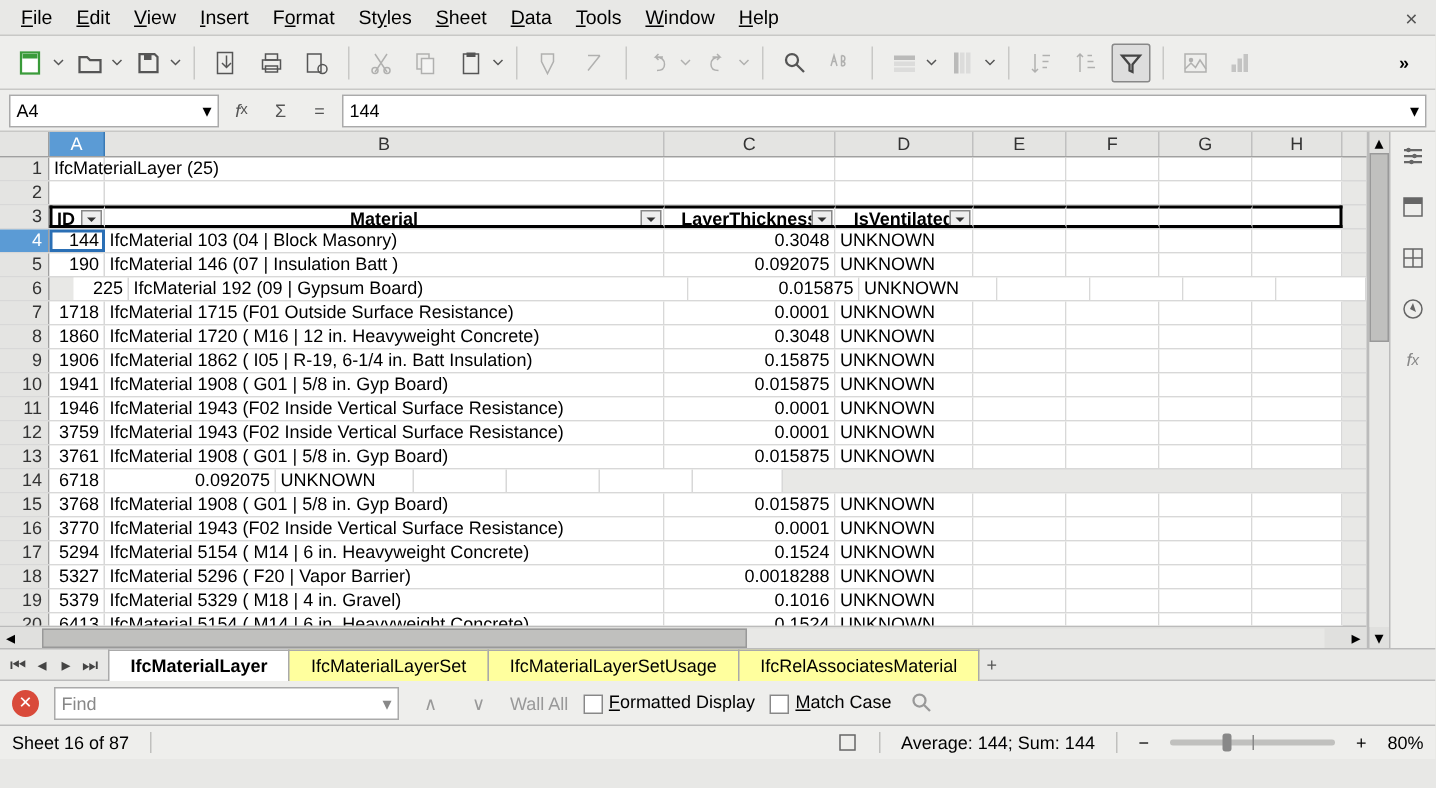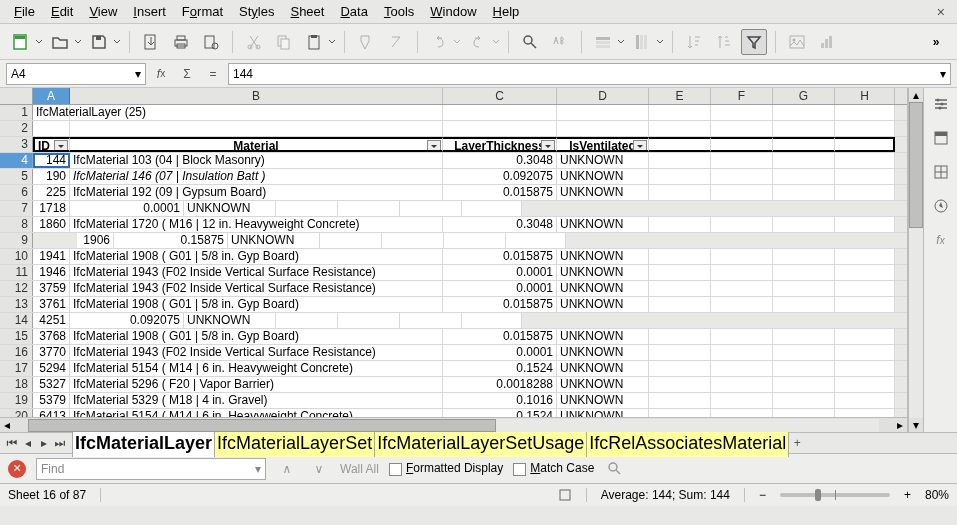--- a/index.html
+++ b/index.html
@@ -44,21 +44,21 @@
   .hscroll .arr{width:14px;height:13px;display:flex;align-items:center;justify-content:center;}
   .vscroll-col { width:15px; background:#e0e0de; border-left:1px solid #bbb; display:flex; flex-direction:column;}
   .vscroll-col .arr{height:14px;display:flex;align-items:center;justify-content:center;}
   .vscroll-col .track{flex:1; background:#e8e8e6; position:relative; margin:0;}
   .vscroll-col .thumb{position:absolute; top:0; height:40%; width:100%; background:#c0c0be; border:1px solid #999;}
   .sidebar { width:34px; background:#eeeeec; border-left:1px solid #bbb; display:flex; flex-direction:column; align-items:center; padding-top:4px; gap:10px;}
   .sidebar .side-btn{width:24px;height:24px;display:flex;align-items:center;justify-content:center;color:#666;}
   .tabs-bar { display:flex; align-items:center; height:22px; background:#e8e8e6; border-top:1px solid #bbb; border-bottom:1px solid #bbb;}
   .tabs-nav{display:flex; padding:0 4px;}
   .tabs-nav .nav-btn{width:16px;height:18px;display:flex;align-items:center;justify-content:center;color:#444;}
-  .tab{padding:3px 2px; font-size:18px; border:1px solid #aaa; border-bottom:none; margin-right:-1px; cursor:default;}
+  .tab{padding:3px 14px; font-size:12px; border:1px solid #aaa; border-bottom:none; margin-right:-1px; cursor:default;}
   .tab.active{background:#fff; font-weight:bold;}
   .tab.yellow{background:#ffff9e;}
   .tab.blue{background:#b0d7ff;}
   .tabs-add{width:18px;text-align:center;color:#555;}
   .find-bar { display:flex; align-items:center; height:30px; padding:3px 8px; gap:10px; background:#eeeeec; border-bottom:1px solid #bbb;}
   .find-close{width:18px;height:18px;border-radius:9px;background:#d94a3a;color:#fff;display:flex;align-items:center;justify-content:center;font-size:11px;}
   .find-input{width:230px;height:22px;border:1px solid #aaa;background:#fff;padding:0 4px;color:#888;display:flex;align-items:center;}
   .find-input .dd{margin-left:auto;}
   .find-btn{width:22px;height:22px;display:flex;align-items:center;justify-content:center;color:#999;}
   .find-all{color:#999;}
@@ -362,63 +362,65 @@
           <div class="cell num" style="width: 114px;">0.3048</div>
           <div class="cell " style="width: 92px;">UNKNOWN</div>
           <div class="cell " style="width: 62px;"></div>
           <div class="cell " style="width: 62px;"></div>
           <div class="cell " style="width: 62px;"></div>
           <div class="cell " style="width: 60px;"></div>
         </div>
         <div class="row">
           <div class="row-h">5</div>
           <div class="cell num" style="width: 37px;">190</div>
-          <div class="cell " style="width: 373px; font-style: italic;">IfcMaterial 146  (07 | Insulation Batt )</div>
+          <div class="cell " style="width: 373px;">IfcMaterial 146  (07 | Insulation Batt )</div>
           <div class="cell num" style="width: 114px;">0.092075</div>
           <div class="cell " style="width: 92px;">UNKNOWN</div>
           <div class="cell " style="width: 62px;"></div>
           <div class="cell " style="width: 62px;"></div>
           <div class="cell " style="width: 62px;"></div>
           <div class="cell " style="width: 60px;"></div>
         </div>
         <div class="row">
           <div class="row-h">6</div>
-          <div class="cell num" style="width: 37px;">225</div>
+          <div class="cell num" style="width: 37px; margin-left: 16px;">225</div>
           <div class="cell " style="width: 373px;">IfcMaterial 192  (09 | Gypsum Board)</div>
           <div class="cell num" style="width: 114px;">0.015875</div>
           <div class="cell " style="width: 92px;">UNKNOWN</div>
           <div class="cell " style="width: 62px;"></div>
           <div class="cell " style="width: 62px;"></div>
           <div class="cell " style="width: 62px;"></div>
           <div class="cell " style="width: 60px;"></div>
         </div>
         <div class="row">
           <div class="row-h">7</div>
           <div class="cell num" style="width: 37px;">1718</div>
+          <div class="cell " style="width: 373px;">IfcMaterial 1715  (F01 Outside Surface Resistance)</div>
           <div class="cell num" style="width: 114px;">0.0001</div>
           <div class="cell " style="width: 92px;">UNKNOWN</div>
           <div class="cell " style="width: 62px;"></div>
           <div class="cell " style="width: 62px;"></div>
           <div class="cell " style="width: 62px;"></div>
           <div class="cell " style="width: 60px;"></div>
         </div>
         <div class="row">
           <div class="row-h">8</div>
           <div class="cell num" style="width: 37px;">1860</div>
           <div class="cell " style="width: 373px;">IfcMaterial 1720  ( M16 | 12 in. Heavyweight Concrete)</div>
           <div class="cell num" style="width: 114px;">0.3048</div>
           <div class="cell " style="width: 92px;">UNKNOWN</div>
           <div class="cell " style="width: 62px;"></div>
           <div class="cell " style="width: 62px;"></div>
           <div class="cell " style="width: 62px;"></div>
           <div class="cell " style="width: 60px;"></div>
         </div>
         <div class="row">
           <div class="row-h">9</div>
-          <div class="cell num" style="width: 37px; margin-left: 44px;">1906</div>
+          <div class="cell num" style="width: 37px;">1906</div>
+          <div class="cell " style="width: 373px;">IfcMaterial 1862  ( I05 | R-19, 6-1/4 in. Batt Insulation)</div>
           <div class="cell num" style="width: 114px;">0.15875</div>
           <div class="cell " style="width: 92px;">UNKNOWN</div>
           <div class="cell " style="width: 62px;"></div>
           <div class="cell " style="width: 62px;"></div>
           <div class="cell " style="width: 62px;"></div>
           <div class="cell " style="width: 60px;"></div>
         </div>
         <div class="row">
           <div class="row-h">10</div>
           <div class="cell num" style="width: 37px;">1941</div>
@@ -458,21 +460,21 @@
           <div class="cell " style="width: 373px;">IfcMaterial 1908  ( G01 | 5/8 in. Gyp Board)</div>
           <div class="cell num" style="width: 114px;">0.015875</div>
           <div class="cell " style="width: 92px;">UNKNOWN</div>
           <div class="cell " style="width: 62px;"></div>
           <div class="cell " style="width: 62px;"></div>
           <div class="cell " style="width: 62px;"></div>
           <div class="cell " style="width: 60px;"></div>
         </div>
         <div class="row">
           <div class="row-h">14</div>
-          <div class="cell num" style="width: 37px;">4251</div>
+          <div class="cell num" style="width: 37px;">6718</div>
           <div class="cell num" style="width: 114px;">0.092075</div>
           <div class="cell " style="width: 92px;">UNKNOWN</div>
           <div class="cell " style="width: 62px;"></div>
           <div class="cell " style="width: 62px;"></div>
           <div class="cell " style="width: 62px;"></div>
           <div class="cell " style="width: 60px;"></div>
         </div>
         <div class="row">
           <div class="row-h">15</div>
           <div class="cell num" style="width: 37px;">3768</div>

